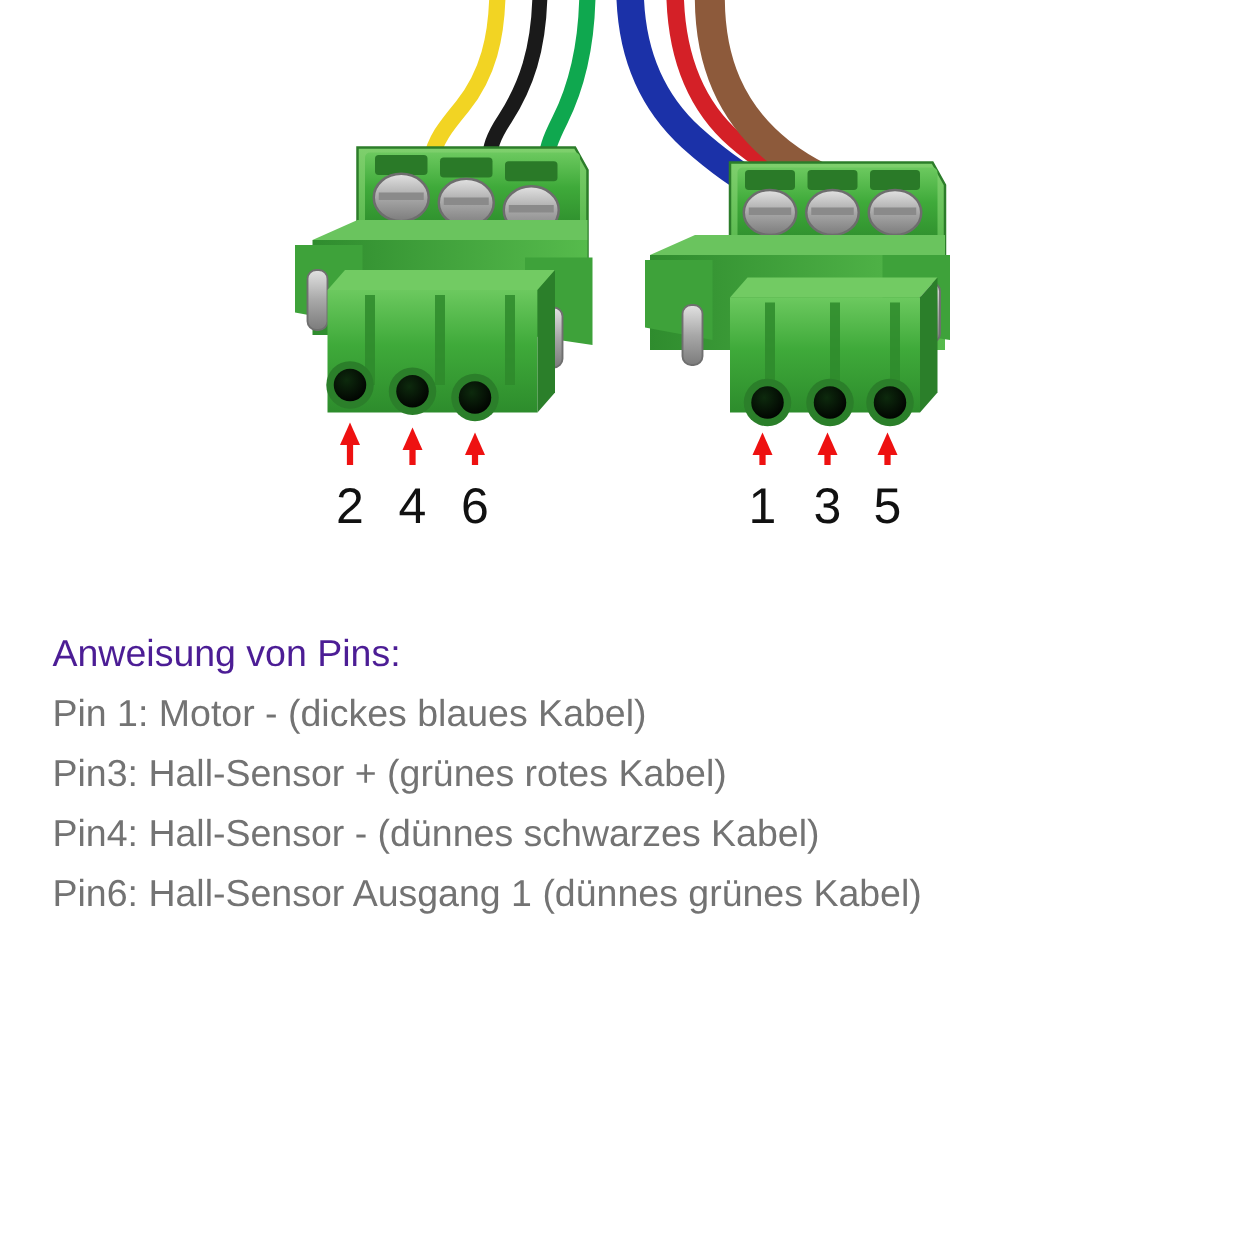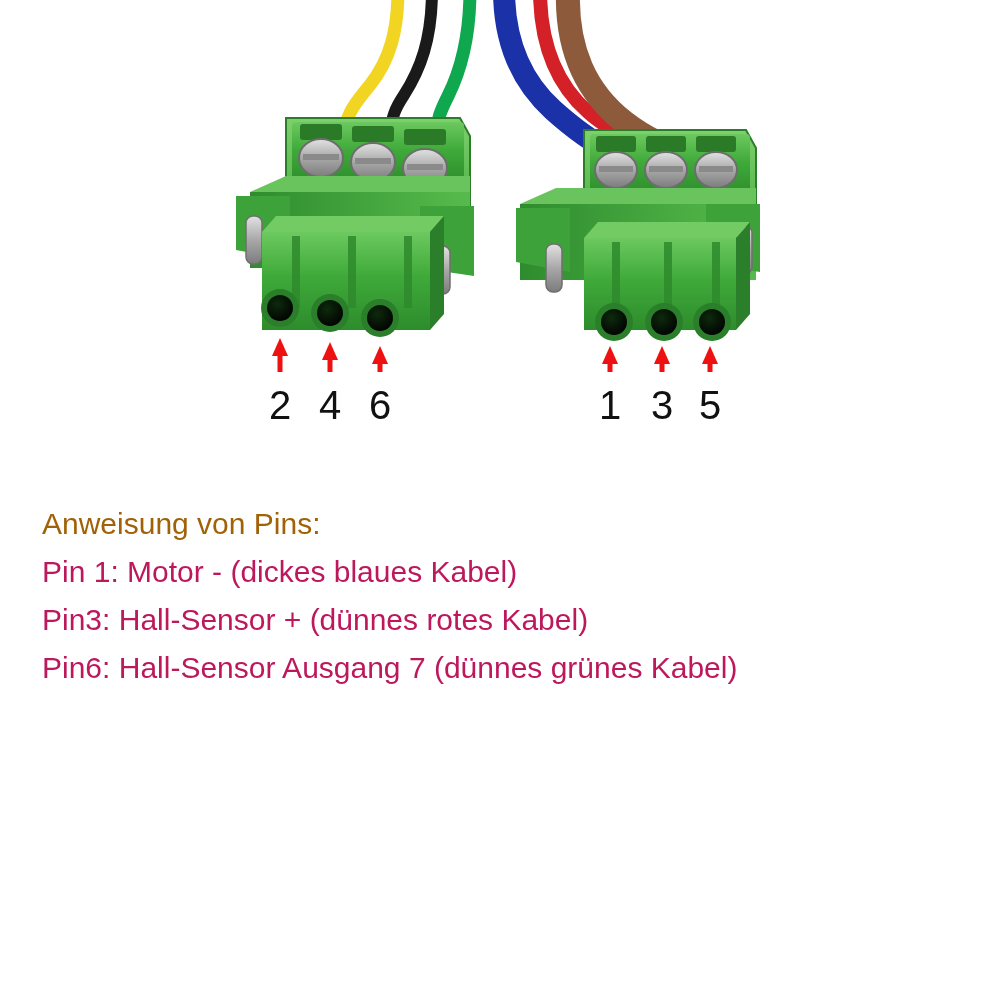--- a/index.html
+++ b/index.html
@@ -48,27 +48,27 @@
   
   #legend {
     position: absolute;
     left: 42px;
     top: 500px;
     width: 950px;
   }
   #legend .legend-title {
     font-size: 30px;
     line-height: 48px;
-    color: #a16207;
+    color: #4c1d95;
     white-space: nowrap;
   }
   #legend .legend-line {
     font-size: 30px;
     line-height: 48px;
-    color: #be185d;
+    color: #737373;
     white-space: nowrap;
   }
 </style>
 </head>
 <body>
 
 <div id="stage">
 
   <div id="diagram">
     <svg width="1000" height="470" viewBox="0 0 1000 470" xmlns="http://www.w3.org/2000/svg">
@@ -228,17 +228,18 @@
     <div class="pin-num" style="left:310px; top:385px;">4</div>
     <div class="pin-num" style="left:360px; top:385px;">6</div>
     <div class="pin-num" style="left:590px; top:385px;">1</div>
     <div class="pin-num" style="left:642px; top:385px;">3</div>
     <div class="pin-num" style="left:690px; top:385px;">5</div>
   </div>
 
   <div id="legend">
     <div class="legend-title">Anweisung von Pins:</div>
     <div class="legend-line">Pin 1: Motor - (dickes blaues Kabel)</div>
-    <div class="legend-line">Pin3: Hall-Sensor + (dünnes rotes Kabel)</div>
-    <div class="legend-line">Pin6: Hall-Sensor Ausgang 7 (dünnes grünes Kabel)</div>
+    <div class="legend-line">Pin3: Hall-Sensor + (grünes rotes Kabel)</div>
+    <div class="legend-line">Pin4: Hall-Sensor - (dünnes schwarzes Kabel)</div>
+    <div class="legend-line">Pin6: Hall-Sensor Ausgang 1 (dünnes grünes Kabel)</div>
   </div>
 
 </div>
 
 </body></html>

